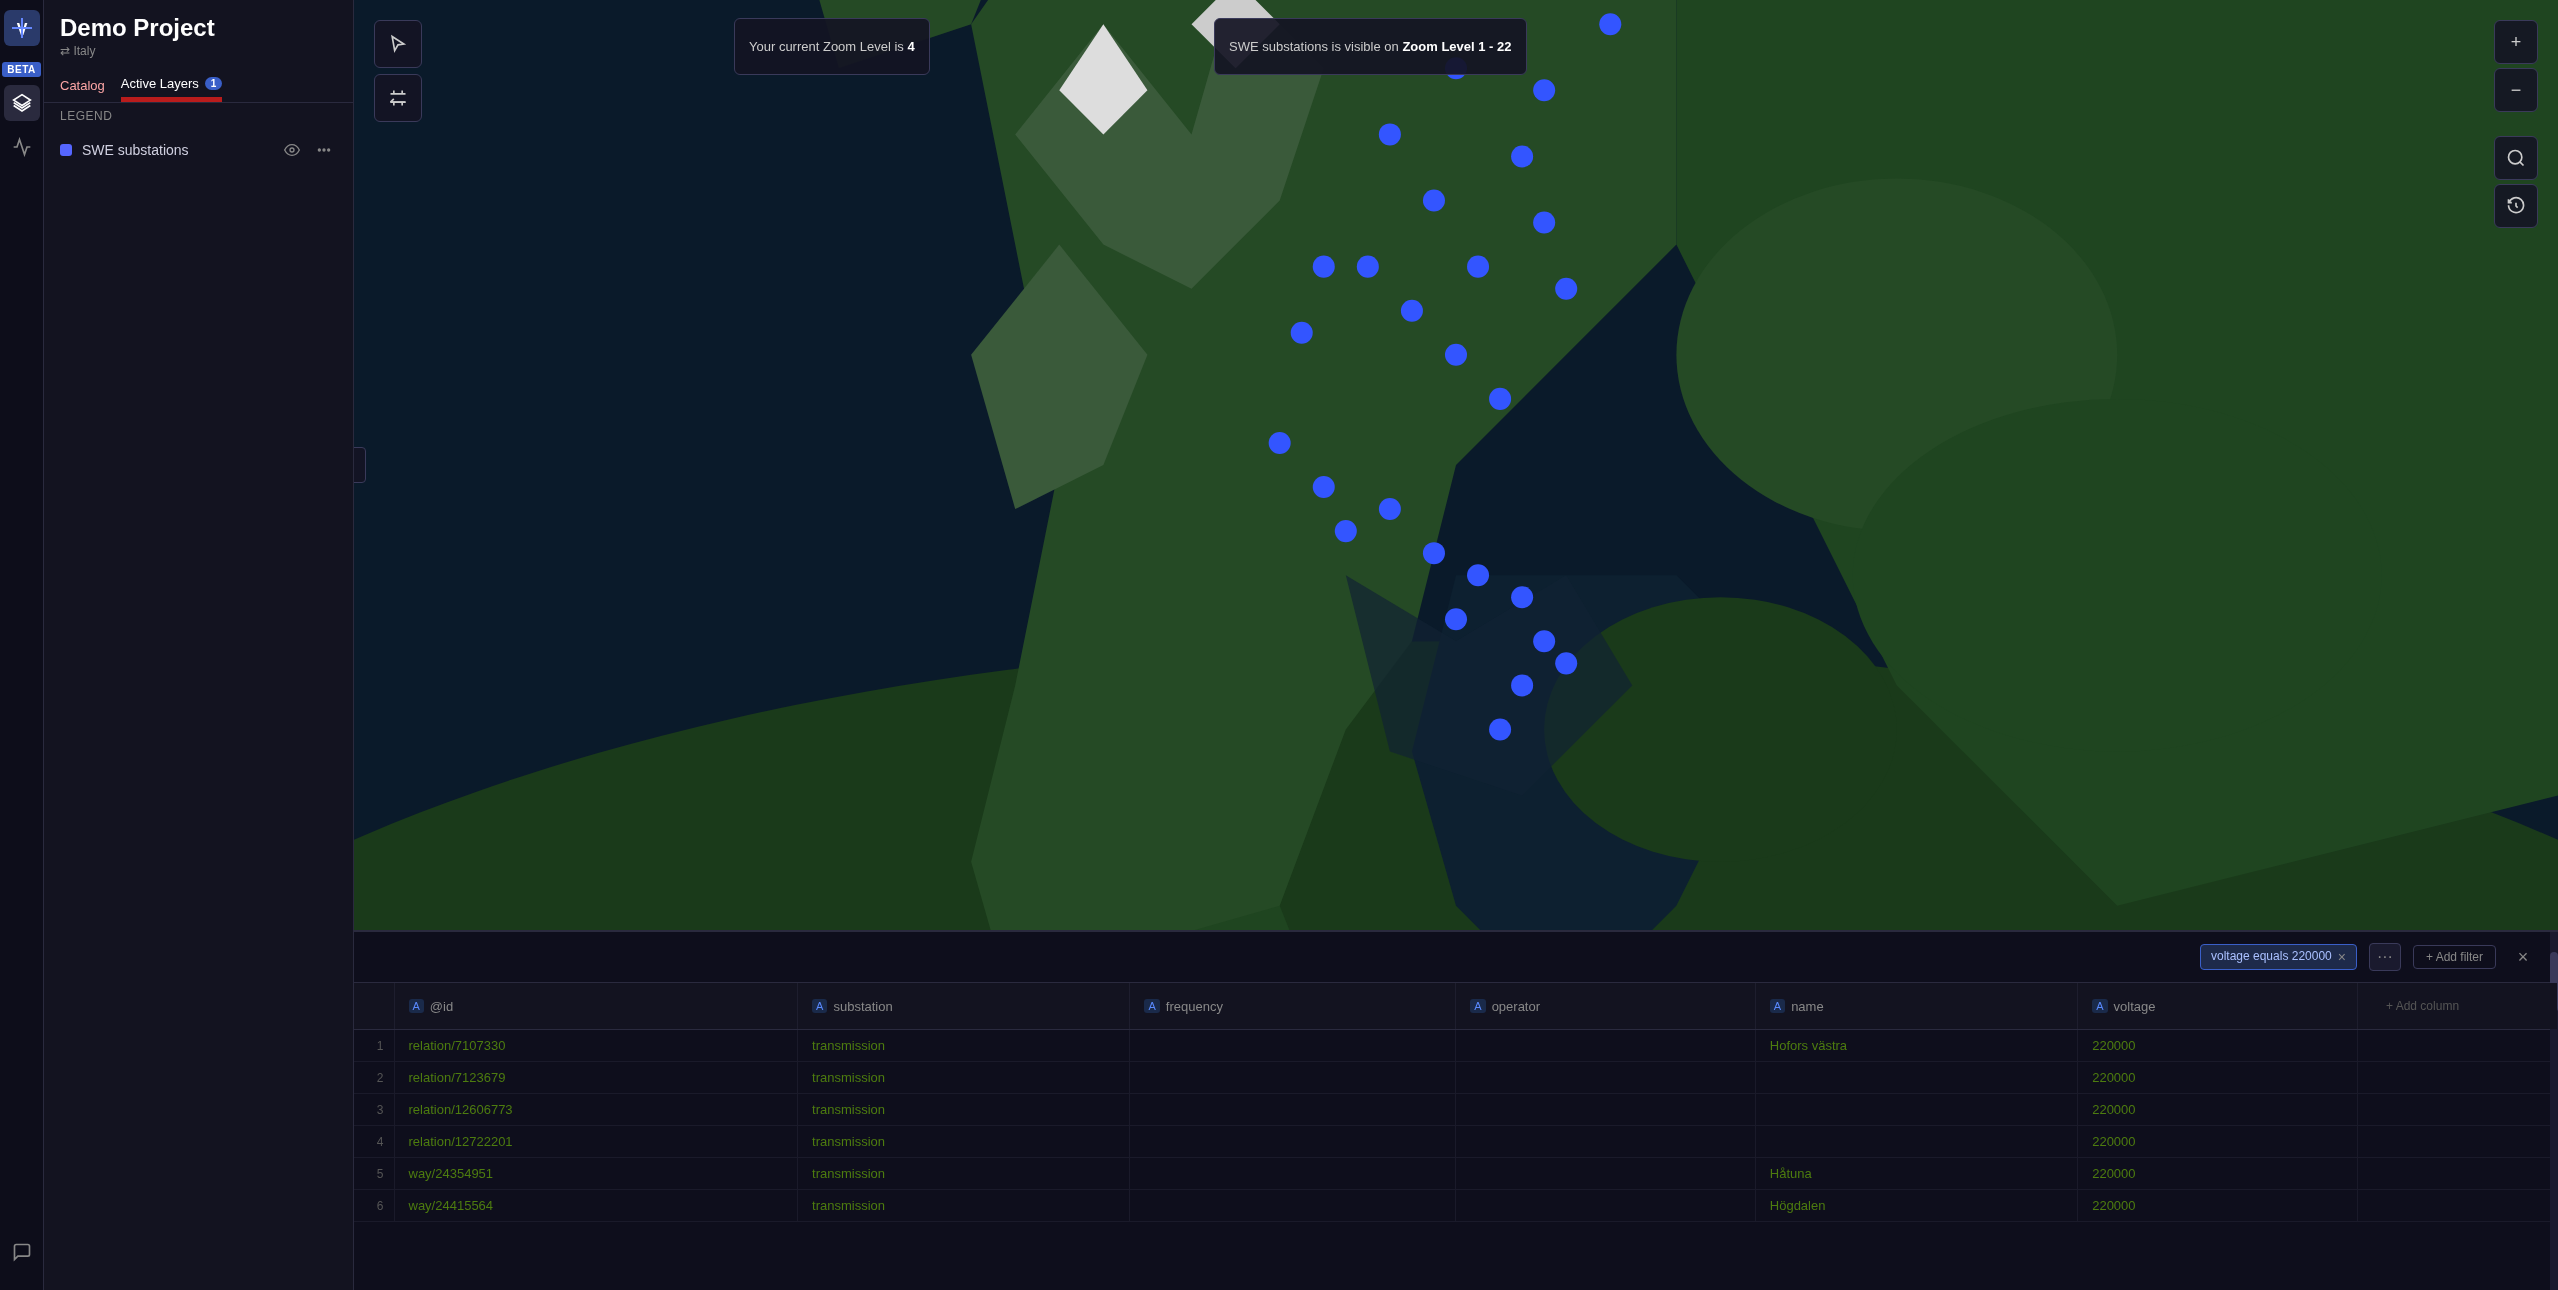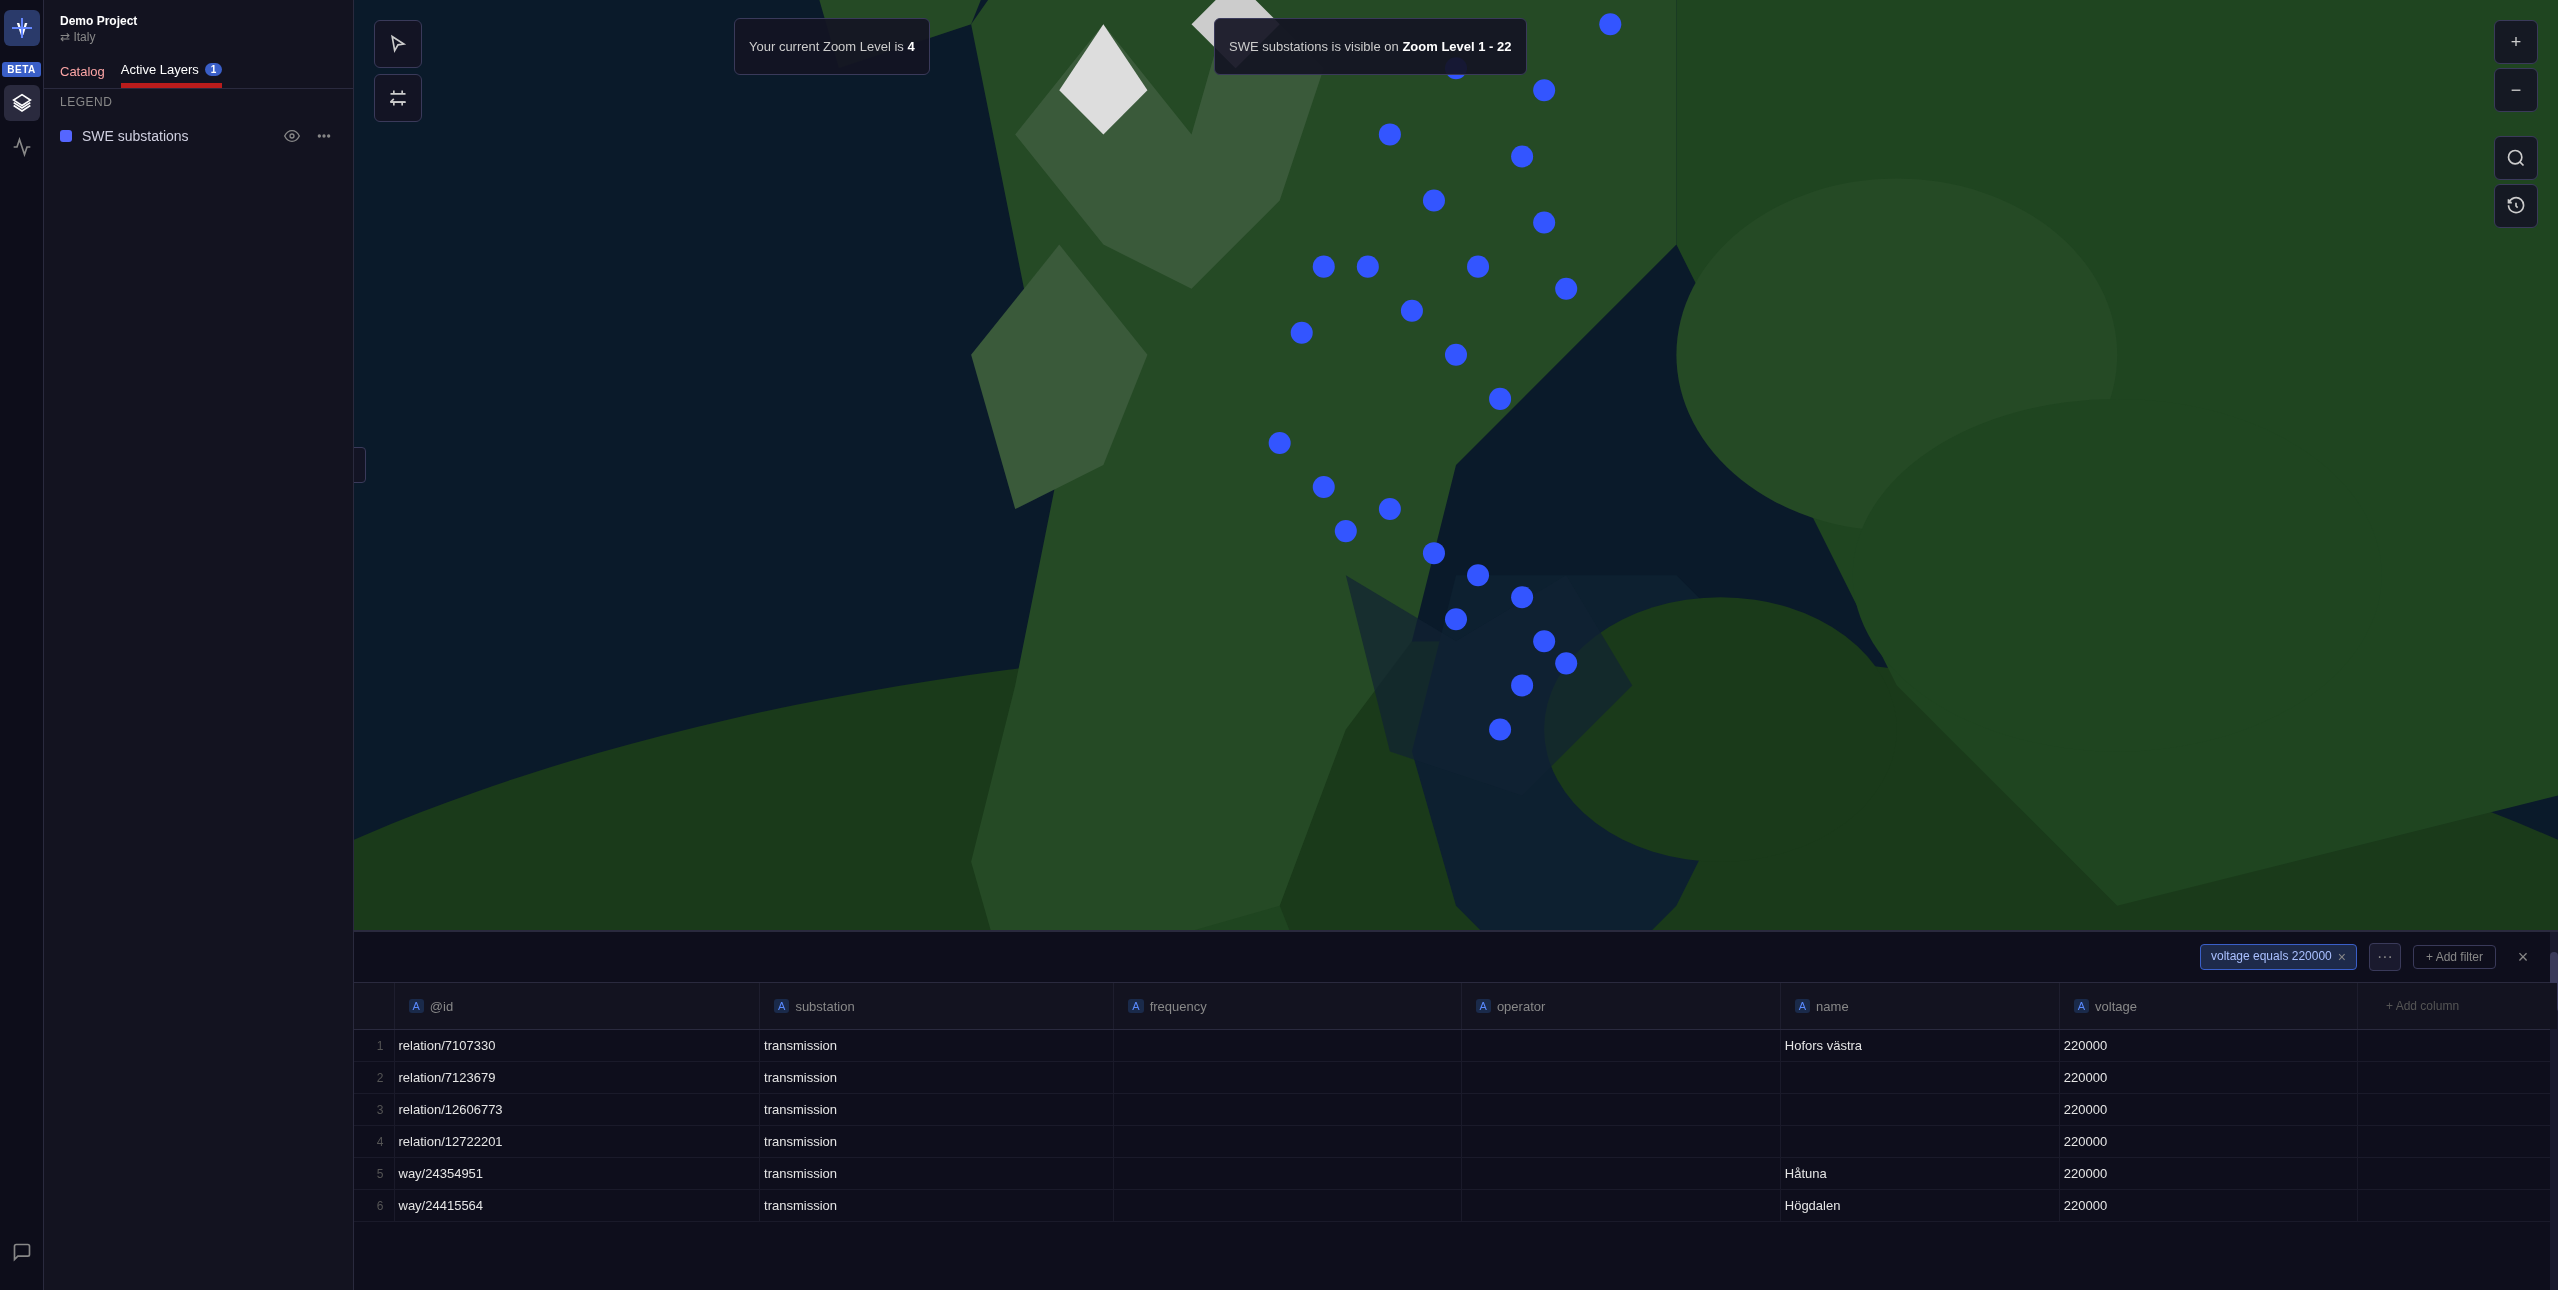--- a/index.html
+++ b/index.html
@@ -53,21 +53,21 @@
       flex-direction: column;
       border-right: 1px solid #2a2a3e;
       flex-shrink: 0;
     }
 
     .panel-header {
       padding: 14px 16px 0;
     }
 
     .project-name {
-      font-size: 12px;
+      font-size: 24px;
       font-weight: 600;
       color: #fff;
     }
     .project-sub {
       font-size: 12px;
       color: #888;
       margin-top: 2px;
     }
 
     .panel-tabs {
@@ -365,22 +365,22 @@
 
     .col-type-icon {
       font-size: 11px;
       color: #5a8aff;
       background: #1a2a4a;
       padding: 1px 4px;
       border-radius: 3px;
     }
 
     td {
-      padding: 8px 4px;
-      color: #e5e5e5;
+      padding: 8px 14px;
+      color: #4d7c0f;
       border-bottom: 1px solid #1a1a2a;
       border-right: 1px solid #1a1a2a;
       white-space: nowrap;
     }
 
     .row-num {
       color: #555;
       font-size: 12px;
       padding: 8px 10px;
       text-align: right;

